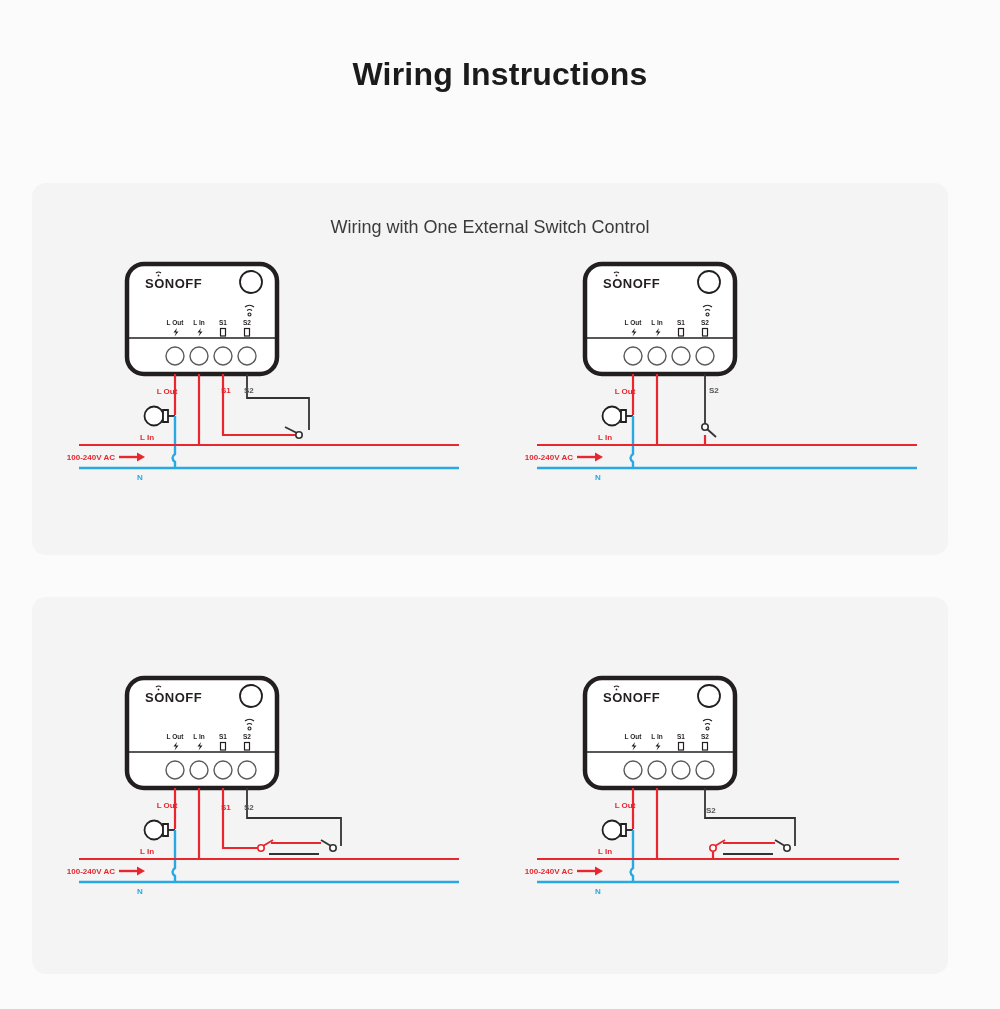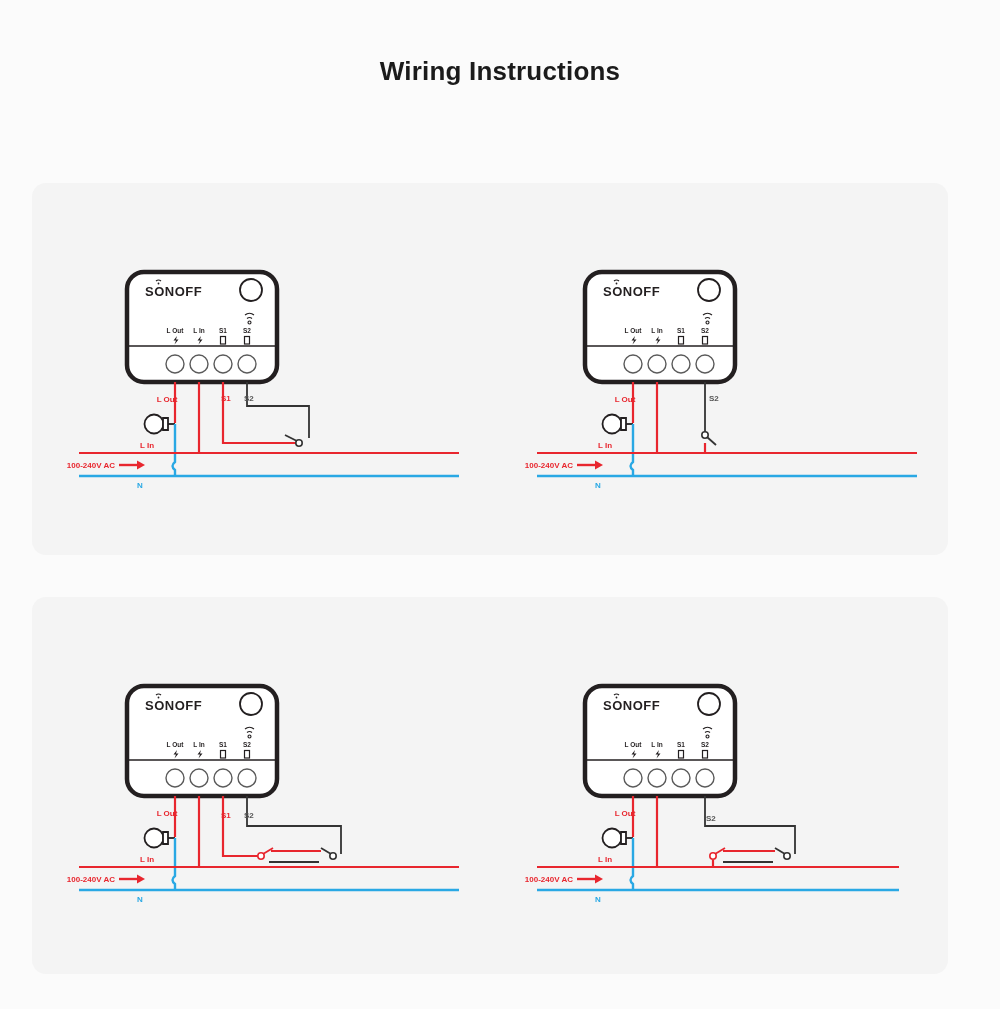--- a/index.html
+++ b/index.html
@@ -18,21 +18,21 @@
     position: relative;
     width: 1000px;
     height: 1009px;
   }
   .page-title {
     position: absolute;
     top: 56px;
     left: 0;
     width: 1000px;
     text-align: center;
-    font-size: 26px;
+    font-size: 32px;
     font-weight: bold;
     color: #1b1b1b;
     letter-spacing: 0.2px;
   }
   .panel {
     position: absolute;
     left: 32px;
     width: 916px;
     background: #f4f4f4;
     border-radius: 14px;
@@ -44,43 +44,44 @@
     top: 34px;
     left: 0;
     width: 916px;
     text-align: center;
     font-size: 18px;
     font-weight: 400;
     color: #3b3b3b;
   }
   .diagram-row {
     position: absolute;
-    top: 72px;
+    top: 59px;
     left: 0;
     width: 916px;
     height: 260px;
     display: flex;
     justify-content: space-around;
-    align-items: center;
+    align-items: flex-end;
   }
   .diagram {
     width: 420px;
     height: 250px;
   }
   svg { display: block; }
   text { font-family: "Liberation Sans", sans-serif; }
 </style>
 </head>
 <body>
 
 <div class="page">
 
   <div class="page-title">Wiring Instructions</div>
 
   <div class="panel" id="panel-1">
+    <div class="panel-title">Wiring with One External Switch Control</div>
     <div class="diagram-row">
 
       <div class="diagram">
         <svg width="420" height="250" viewBox="0 0 420 250">
 
           <g>
             <rect x="76" y="12" width="150" height="110" rx="17" ry="17" fill="#ffffff" stroke="#231f20" stroke-width="4.5"></rect>
             <line x1="78" y1="86" x2="224" y2="86" stroke="#231f20" stroke-width="1.6"></line>
 
             <text x="94" y="36" font-size="13" font-weight="bold" letter-spacing="0.5" fill="#231f20">SONOFF</text>

